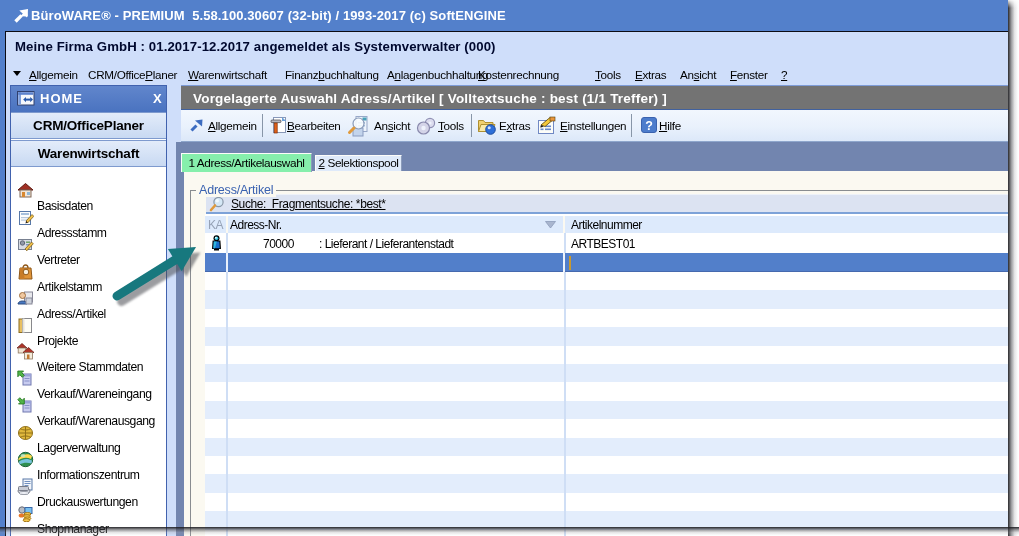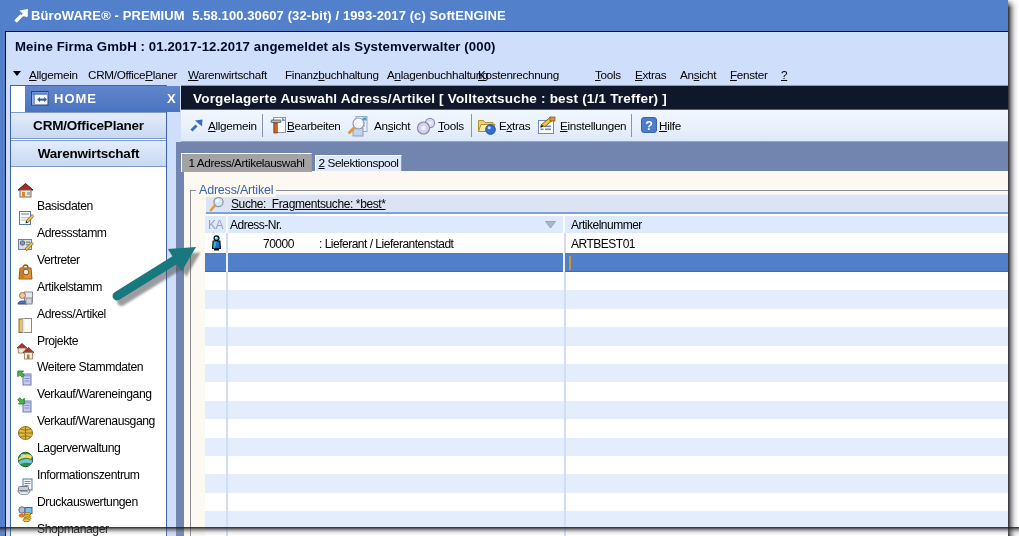--- a/index.html
+++ b/index.html
@@ -15,39 +15,39 @@
   #appborder { position:absolute; left:5px; top:31px; width:1003px; height:505px;
     border-left:1.5px solid #0c0c14; border-top:1.5px solid #0c0c14; background:#cfdefa; }
   
   #leftframe { position:absolute; left:0; top:31px; width:5px; height:505px; background:#5380cb; }
   #firmbar { position:absolute; left:15px; top:39px; font-size:13.2px; font-weight:bold; color:#00082e; letter-spacing:0.1px;}
   .menuitem { position:absolute; top:68px; font-size:11.7px; color:#000; letter-spacing:-0.3px; white-space:nowrap; }
   
   #sidebar { position:absolute; left:10px; top:85px; width:157px; height:451px; background:#fff;
     border:1px solid #4162ae; border-bottom:none; }
   #homehdr { position:absolute; left:0; top:0; width:155px; height:26px;
-    background:linear-gradient(#6186cc,#4a73c0); color:#fff; font-weight:bold; font-size:13px;margin-left:14px; }
+    background:linear-gradient(#6186cc,#4a73c0); color:#fff; font-weight:bold; font-size:13px; }
   .sbbtn { position:absolute; left:0; width:155px; height:27px; text-align:center;
     background:linear-gradient(#e3ecfa,#c8d9f2); border-top:1px solid #7e9ace; border-bottom:1px solid #7e9ace;
     font-weight:bold; font-size:13.5px; color:#000; line-height:26px; letter-spacing:-0.2px;}
   .sbitem { position:absolute; left:6px; height:27px; font-size:12.2px; color:#000; white-space:nowrap; }
   .sbitem svg { position:absolute; left:0; top:5px; }
   .sbitem span { position:absolute; left:20px; top:22px; letter-spacing:-0.45px; white-space:nowrap;}
   
   #mainhdr { position:absolute; left:181px; top:85px; width:827px; height:25px;
-    background:#0f172a; border-top:1px solid #7e9cd8; border-bottom:1px solid #41619e;
+    background:#737373; border-top:1px solid #7e9cd8; border-bottom:1px solid #41619e;
     color:#fff; font-weight:bold; font-size:13.5px; letter-spacing:0.2px; }
   #toolbar { position:absolute; left:181px; top:110px; width:827px; height:32px;
     background:linear-gradient(#f2f7fe 0%,#e9f1fc 55%,#dce8f9 100%); border-bottom:1px solid #8ea6cc; }
   .tbtxt { position:absolute; top:9px; font-size:11.7px; color:#000; letter-spacing:-0.3px; white-space:nowrap;}
   .tbsep { position:absolute; top:4px; width:1px; height:23px; background:#8896a8; }
   
   #tabzone { position:absolute; left:176px; top:142px; width:832px; height:394px; background:#7285af; }
   #page { position:absolute; left:184px; top:171px; width:824px; height:365px; background:#fbf9f1; }
-  #tab1 { position:absolute; left:181px; top:153px; width:131px; height:19px; background:#a3a3a3;
+  #tab1 { position:absolute; left:181px; top:153px; width:131px; height:19px; background:#86efac;
     border-top:1.5px solid #fdfdfa; border-left:1.5px solid #fdfdfa; border-right:1px solid #8c9cba;
     font-size:11.8px; color:#000; text-align:center; line-height:18px; z-index:3; letter-spacing:-0.4px; white-space:nowrap;}
   #tab2 { position:absolute; left:315px; top:155px; width:87px; height:16px; background:#dfeafa;
     border-top:1px solid #fdfdfa; border-left:1px solid #fdfdfa; border-right:1px solid #8c9cba;
     font-size:11.8px; color:#000; text-align:center; line-height:15px; z-index:2; letter-spacing:-0.4px; white-space:nowrap;}
   
   #groupbox { position:absolute; left:190px; top:190px; width:818px; height:346px;
     border-left:1px solid #898c90; border-top:1px solid #898c90; }
   #gblabel { position:absolute; left:196px; top:183px; font-size:12.5px; color:#3a62b0;
     background:#fbf9f1; padding:0 3px; z-index:2; letter-spacing:-0.2px;}

